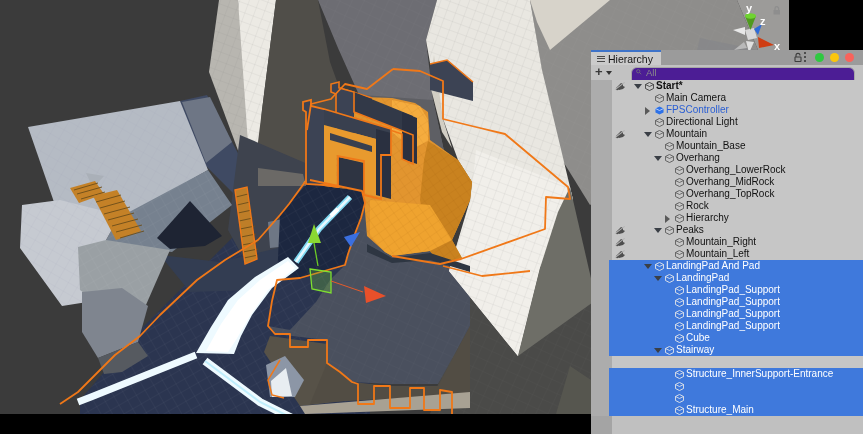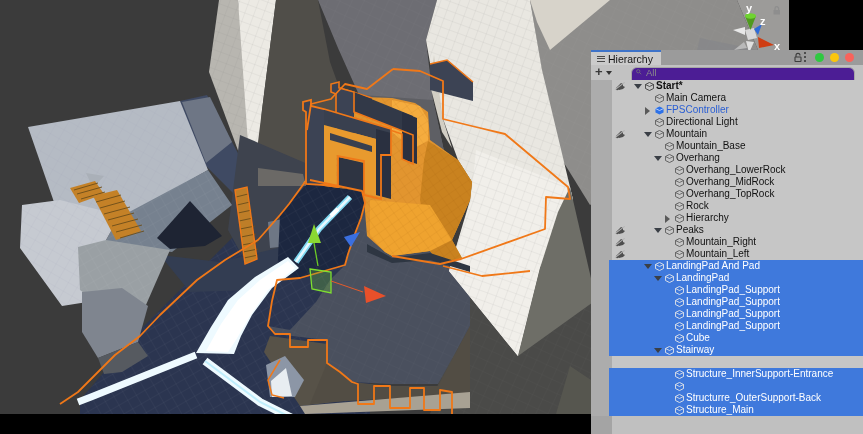--- a/index.html
+++ b/index.html
@@ -523,21 +523,20 @@
             </svg>
           </span>
         </div>
         <div class="row sel" style="top:312px">
           <span style="position:absolute;left:66px;top:0;width:9px;height:12px;">
             <svg class="ico" viewBox="0 0 10 10">
               <polygon points="5,0.5 9.5,2.8 9.5,7.2 5,9.5 0.5,7.2 0.5,2.8" fill="none" stroke="#e9e9e9" stroke-width="1"></polygon>
               <polyline points="0.5,2.8 5,5 9.5,2.8 M5,5 5,9.5" stroke="#e9e9e9" stroke-width="0.9" fill="none"></polyline>
             </svg>
           </span>
-          <span class="lb" style="left:77px">Structurre_OuterSupport-Back</span>
         </div>
         <div class="row sel" style="top:324px">
           <span style="position:absolute;left:66px;top:0;width:9px;height:12px;">
             <svg class="ico" viewBox="0 0 10 10">
               <polygon points="5,0.5 9.5,2.8 9.5,7.2 5,9.5 0.5,7.2 0.5,2.8" fill="none" stroke="#e9e9e9" stroke-width="1"></polygon>
               <polyline points="0.5,2.8 5,5 9.5,2.8 M5,5 5,9.5" stroke="#e9e9e9" stroke-width="0.9" fill="none"></polyline>
             </svg>
           </span>
           <span class="lb" style="left:77px">Structure_Main</span>
         </div>

